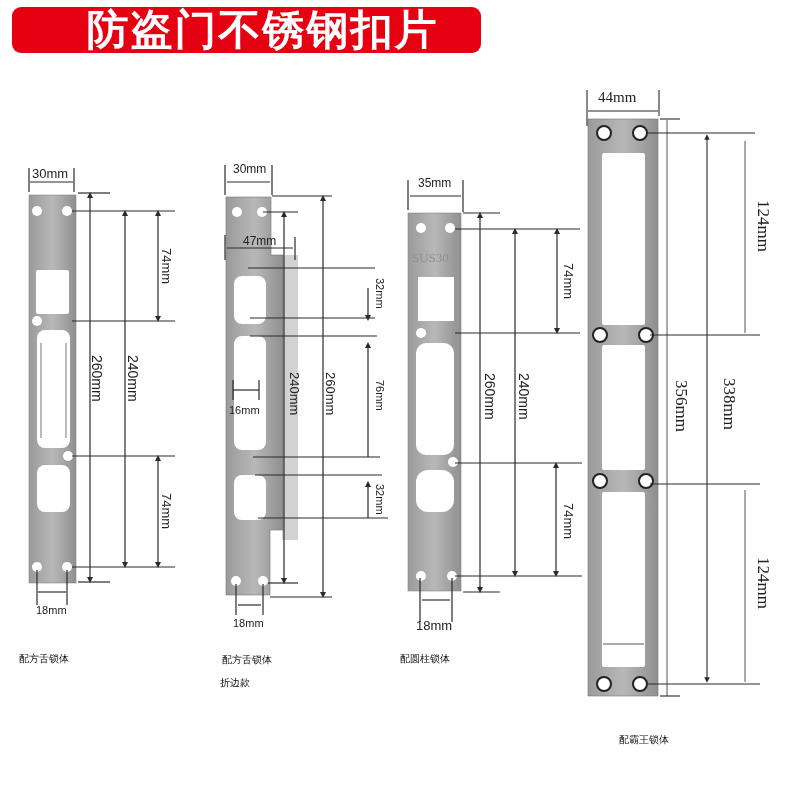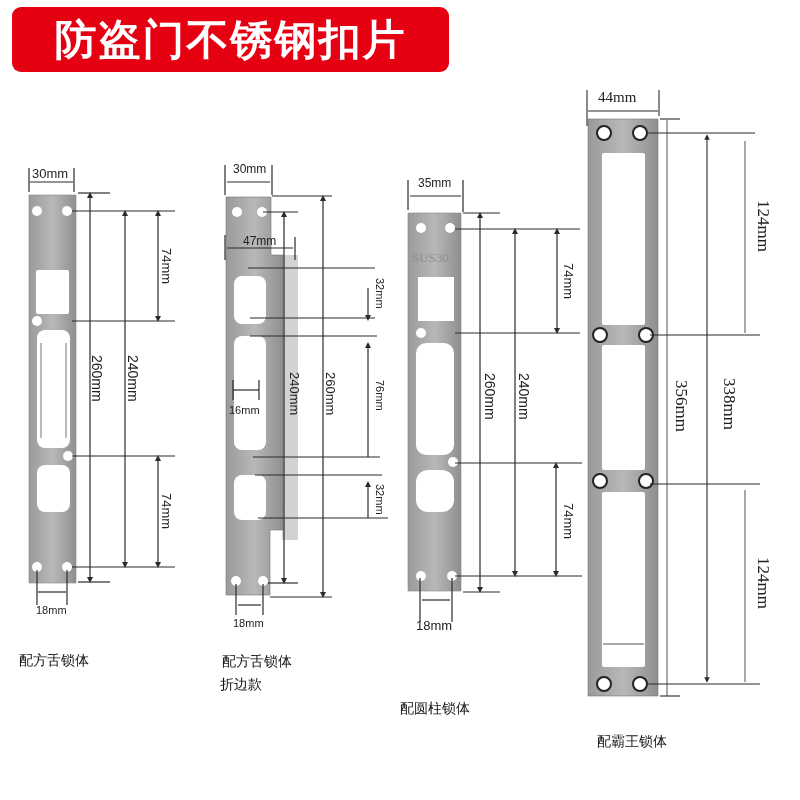--- a/index.html
+++ b/index.html
@@ -1,20 +1,20 @@
 <!DOCTYPE html>
 <html><head>
 <meta charset="utf-8">
 <style>
   html, body { margin: 0; padding: 0; }
   body { width: 800px; height: 800px; background: #ffffff; position: relative; overflow: hidden; font-family: "DejaVu Sans", sans-serif; }
-  .banner { position: absolute; left: 12px; top: 7px; width: 437px; height: 65px; background: #e50012; border-radius: 9px; display: flex; align-items: center; justify-content: center; }
+  .banner { position: absolute; left: 12px; top: 7px; width: 437px; height: 46px; background: #e50012; border-radius: 9px; display: flex; align-items: center; justify-content: center; padding-left: 32px; }
   .banner span { color: #ffffff; font-weight: bold; font-size: 42px; letter-spacing: 2px; font-family: "DejaVu Sans", sans-serif; }
   svg { position: absolute; left: 0; top: 0; }
-  .caption { position: absolute; font-size: 14px; color: #111; font-family: "DejaVu Sans", sans-serif; }
+  .caption { position: absolute; font-size: 10px; color: #111; font-family: "DejaVu Sans", sans-serif; }
   .dim { font-family: "Liberation Sans", sans-serif; fill: #222; }
   .dim-serif { font-family: "Liberation Serif", serif; fill: #222; }
 </style>
 </head>
 <body>
 
 <div class="banner">
   <span>防盗门不锈钢扣片</span>
 </div>
 
@@ -198,14 +198,14 @@
     <text class="dim-serif" x="0" y="0" font-size="17" transform="translate(676,380) rotate(90)">356mm</text>
     <text class="dim-serif" x="0" y="0" font-size="17" transform="translate(724,378) rotate(90)">338mm</text>
     <text class="dim-serif" x="0" y="0" font-size="17" transform="translate(758,200) rotate(90)">124mm</text>
     <text class="dim-serif" x="0" y="0" font-size="17" transform="translate(758,557) rotate(90)">124mm</text>
   </g>
 </svg>
 
 <div class="caption" style="left:19px; top:652px;">配方舌锁体</div>
 <div class="caption" style="left:222px; top:653px;">配方舌锁体</div>
 <div class="caption" style="left:220px; top:676px;">折边款</div>
-<div class="caption" style="left:400px; top:652px;margin-top:48px;">配圆柱锁体</div>
-<div class="caption" style="left:597px; top:733px;">配霸王锁体</div>
+<div class="caption" style="left:400px; top:652px;">配圆柱锁体</div>
+<div class="caption" style="left:619px; top:733px;">配霸王锁体</div>
 
 </body></html>

